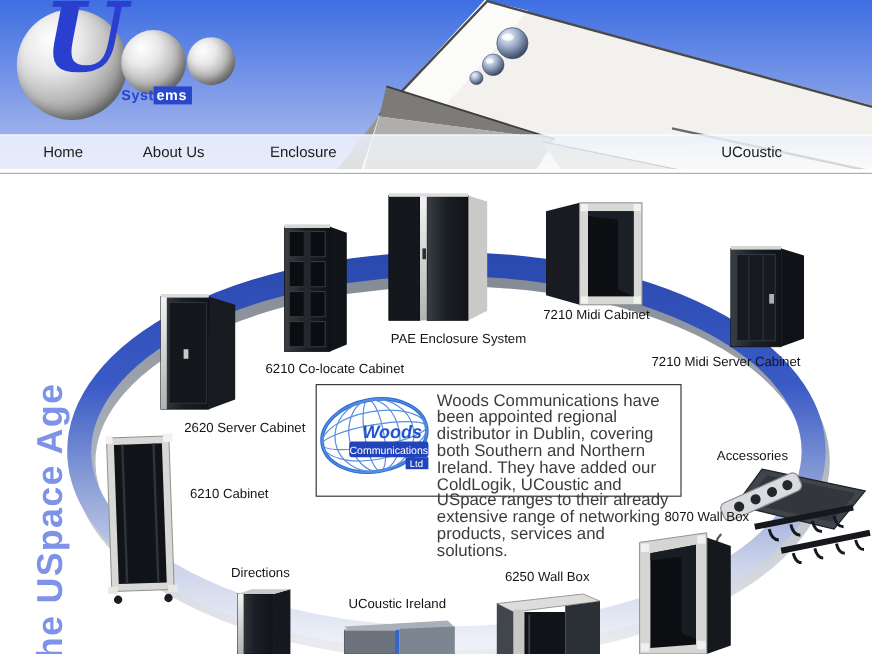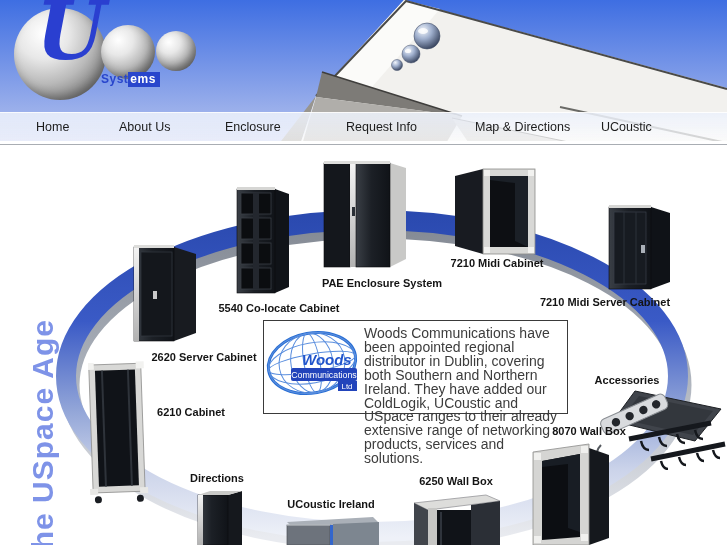--- a/index.html
+++ b/index.html
@@ -30,21 +30,21 @@
   .nav-item{position:absolute;top:0;height:29px;line-height:29px;font-size:12.5px;color:#1c1c1c;cursor:pointer;white-space:nowrap;}
   .nav-strip{position:absolute;left:0;top:141px;width:727px;height:4px;background:#ffffff;}
   .nav-line{position:absolute;left:0;top:144px;width:727px;height:1px;background:#a9adb3;}
   
   .content{position:absolute;left:0;top:145px;width:727px;height:400px;background:#fff;}
   .ring{position:absolute;left:0;top:0;}
   .welcome{position:absolute;left:26px;top:556px;transform:rotate(-90deg);transform-origin:0 0;
     white-space:nowrap;font-weight:bold;font-size:30px;letter-spacing:1px;color:#7e93e8;z-index:2;}
   .product{position:absolute;z-index:3;}
   .plabel{position:absolute;transform:translateX(-50%);white-space:nowrap;
-    font-size:11px;font-weight:bold;color:#141414;z-index:4;cursor:pointer;}
+    font-size:11px;font-weight:normal;color:#141414;z-index:4;cursor:pointer;}
   
   .announce{position:absolute;left:263px;top:175px;width:303px;height:92px;background:#ffffff;
     border:1px solid #3a3a3a;z-index:5;display:flex;}
   .announce .wlogo{flex:0 0 100px;position:relative;}
   .announce .atext{flex:1;font-size:14px;line-height:13.9px;color:#3c3c3c;padding:6px 6px 0 0;}
 </style>
 </head>
 <body>
 
 <svg width="0" height="0" style="position:absolute" aria-hidden="true">
@@ -110,22 +110,20 @@
     <div class="sphere med"></div>
     <div class="sphere small"></div>
     <div class="logo-u">U</div>
     <div class="logo-text"><span class="p1">Syst</span><span class="p2">ems</span></div>
   </div>
 
   <div class="nav">
     <span class="nav-item" style="left:36px">Home</span>
     <span class="nav-item" style="left:119px">About Us</span>
     <span class="nav-item" style="left:225px">Enclosure</span>
-    <span class="nav-item" style="left:346px">Request Info</span>
-    <span class="nav-item" style="left:475px">Map &amp; Directions</span>
     <span class="nav-item" style="left:601px">UCoustic</span>
   </div>
   <div class="nav-strip"></div>
   <div class="nav-line"></div>
 </div>
 
 <div class="content">
 
   <svg class="ring" width="727" height="400" viewBox="0 0 727 400">
     <ellipse cx="376" cy="240" rx="306" ry="156" fill="none" stroke="url(#gRingSh)" stroke-width="19"></ellipse>
@@ -247,21 +245,21 @@
       <rect x="0" y="2" width="8" height="7" fill="#f2f2f0"></rect>
       <rect x="50" y="2" width="8" height="7" fill="#f2f2f0"></rect>
       <rect x="0" y="128" width="8" height="6" fill="#e8e8e6"></rect>
       <rect x="50" y="128" width="8" height="6" fill="#e8e8e6"></rect>
       <circle cx="8" cy="139" r="3.5" fill="#1a1d22"></circle>
       <circle cx="50" cy="139" r="3.5" fill="#1a1d22"></circle>
     </g>
   </svg>
 
   <div class="plabel" style="left:204px;top:206px">2620 Server Cabinet</div>
-  <div class="plabel" style="left:279px;top:157px">5540 Co-locate Cabinet</div>
+  <div class="plabel" style="left:279px;top:157px">6210 Co-locate Cabinet</div>
   <div class="plabel" style="left:382px;top:132px">PAE Enclosure System</div>
   <div class="plabel" style="left:497px;top:112px">7210 Midi Cabinet</div>
   <div class="plabel" style="left:605px;top:151px">7210 Midi Server Cabinet</div>
   <div class="plabel" style="left:627px;top:229px">Accessories</div>
   <div class="plabel" style="left:589px;top:280px">8070 Wall Box</div>
   <div class="plabel" style="left:456px;top:330px">6250 Wall Box</div>
   <div class="plabel" style="left:331px;top:353px">UCoustic Ireland</div>
   <div class="plabel" style="left:217px;top:327px">Directions</div>
   <div class="plabel" style="left:191px;top:261px">6210 Cabinet</div>
 

